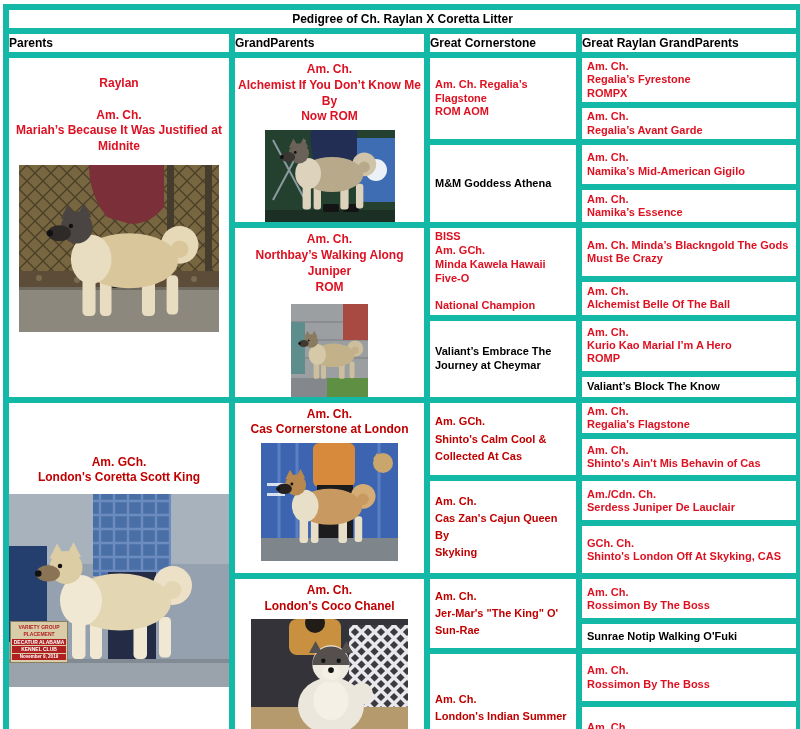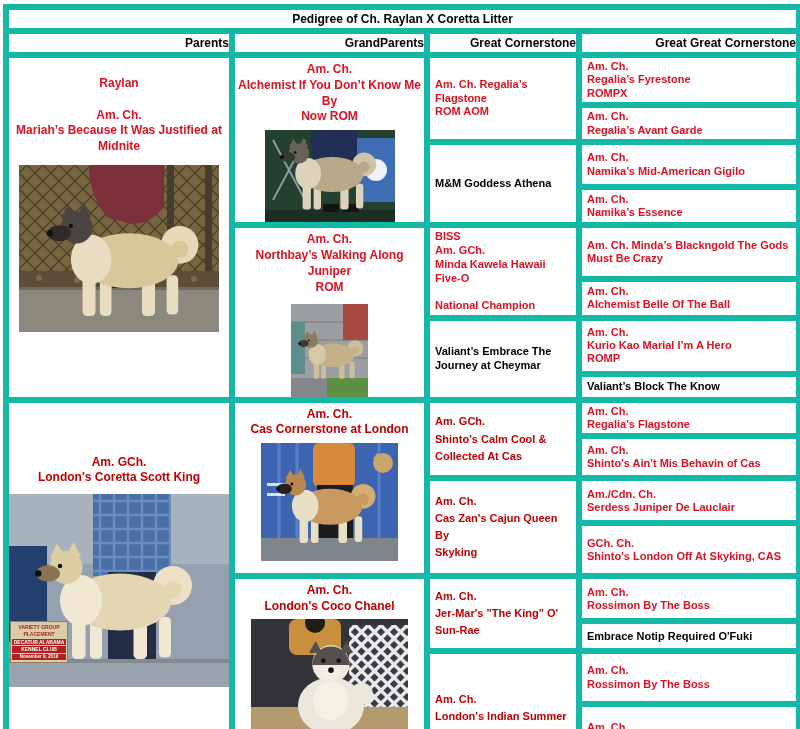--- a/index.html
+++ b/index.html
@@ -1,20 +1,20 @@
 <!DOCTYPE html>
 <html><head>
 <meta charset="utf-8">
 <style>
   html,body{margin:0;padding:0;background:#ffffff;}
   body{width:800px;height:729px;font-family:"Liberation Sans",sans-serif;}
   table.pedigree{border-collapse:collapse;table-layout:fixed;width:793px;margin:4px 0 0 3px;}
   td{border:6px solid #14b8a6;padding:0;overflow:hidden;vertical-align:top;background:#ffffff;}
   td.title-cell{height:18px;text-align:center;font-weight:bold;font-size:12px;vertical-align:middle;}
-  td.head-cell{height:18px;text-align:right;font-weight:bold;font-size:12px;vertical-align:middle;}
+  td.head-cell{height:18px;text-align:left;font-weight:bold;font-size:12px;vertical-align:middle;}
   
   tr.r1{height:44px}tr.r2{height:37px}tr.r3{height:45px}tr.r4{height:38px}
   tr.r5{height:50px}tr.r6{height:35px}tr.r7{height:47px}tr.r8{height:26px}
   tr.r9{height:35px}tr.r10{height:42px}tr.r11{height:45px}tr.r12{height:53px}
   tr.r13{height:45px}tr.r14{height:30px}tr.r15{height:47px}tr.r16{height:61px}
   
   .celltext{white-space:pre-line;font-weight:bold;}
   .center{text-align:center;}
   td.ancestor-small{vertical-align:middle;}
   td.ggcol .celltext{font-size:11px;line-height:1.25;padding:2px 2px 2px 5px;}
@@ -104,21 +104,21 @@
   </colgroup>
 
   <tbody>
       <tr>
         <td class="title-cell" colspan="4">Pedigree of Ch. Raylan X Coretta Litter</td>
       </tr>
   <tr>
     <td class="head-cell">Parents</td>
     <td class="head-cell">GrandParents</td>
     <td class="head-cell">Great Cornerstone</td>
-    <td class="head-cell">Great Great Cornerstone</td>
+    <td class="head-cell">Great Raylan GrandParents</td>
   </tr>
 
   <tr class="r1">
     <td class="bigcol" rowspan="8">
       <div class="celltext center pad-parent1" style="color: rgb(221, 17, 34);">Raylan
 
 Am. Ch.
 Mariah’s Because It Was Justified at
 Midnite</div>
       <div class="photo ph1">
@@ -339,21 +339,21 @@
 Jer-Mar's "The King" O'
 Sun-Rae</div>
     </td>
     <td class="gggcol ancestor-small">
       <div class="celltext" style="color: rgb(221, 17, 34);">Am. Ch.
 Rossimon By The Boss</div>
     </td>
   </tr>
   <tr class="r14">
     <td class="gggcol ancestor-small">
-      <div class="celltext" style="color: rgb(0, 0, 0);">Embrace Notip Required O'Fuki</div>
+      <div class="celltext" style="color: rgb(0, 0, 0);">Sunrae Notip Walking O'Fuki</div>
     </td>
   </tr>
   <tr class="r15">
     <td class="ggcol ancestor-small loose" rowspan="2">
       <div class="celltext" style="color: rgb(192, 0, 0);">Am. Ch.
 London's Indian Summer</div>
     </td>
     <td class="gggcol ancestor-small">
       <div class="celltext" style="color: rgb(221, 17, 34);">Am. Ch.
 Rossimon By The Boss</div>

